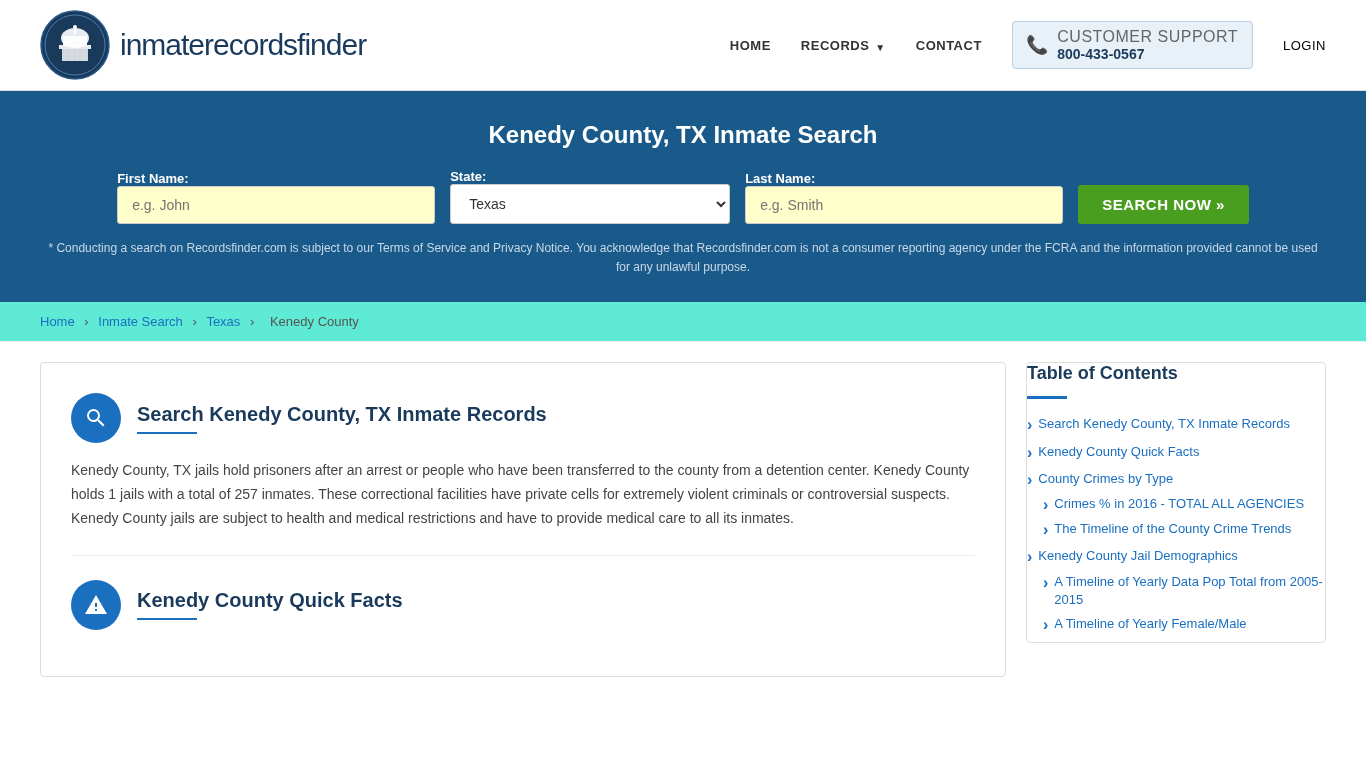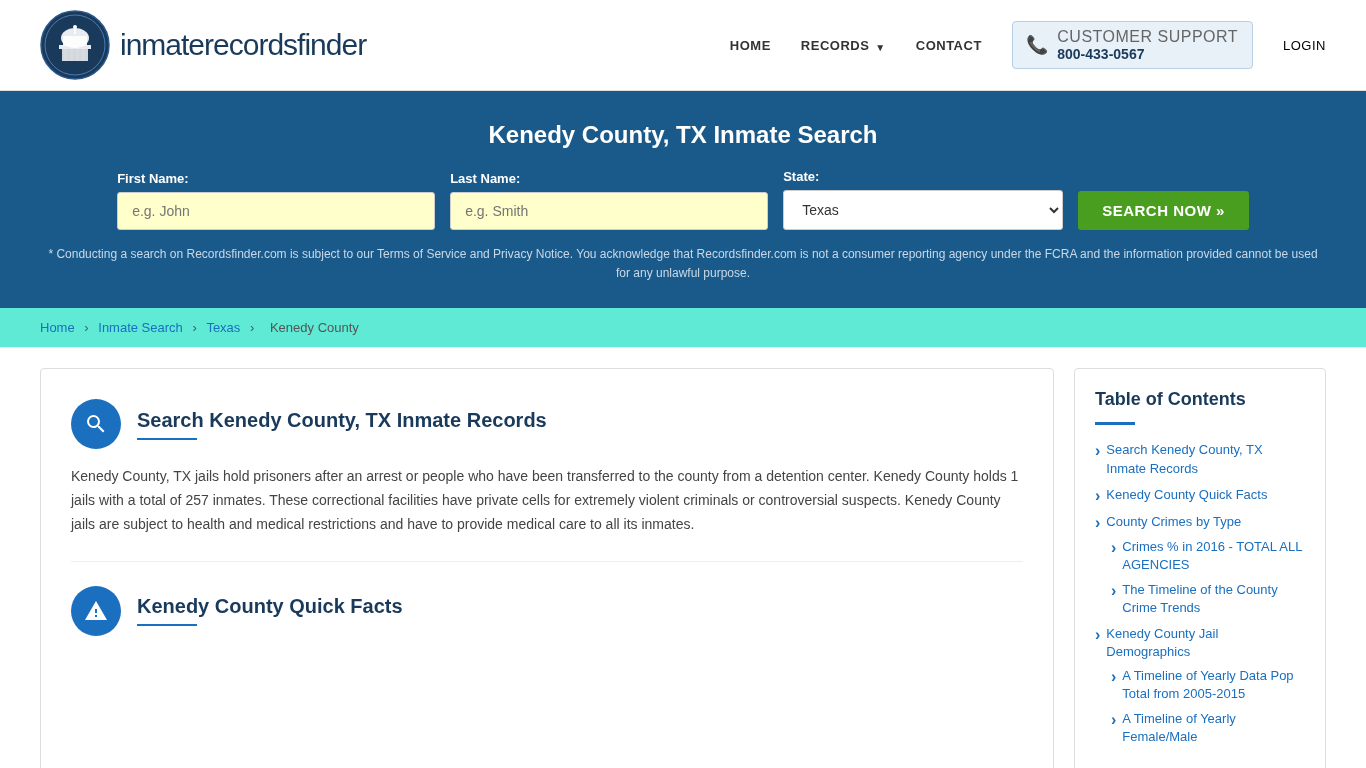--- a/index.html
+++ b/index.html
@@ -99,21 +99,20 @@
     .search-form {
       display: flex;
       align-items: flex-end;
       justify-content: center;
       gap: 15px;
       margin-bottom: 15px;
     }
     .form-group {
       display: flex;
       flex-direction: column;
-      gap: 6px;
       text-align: left;
     }
     .form-group label {
       color: #fff;
       font-size: 13px;
       font-weight: 600;
     }
     .form-input {
       background: #ffffcc;
       border: 1px solid #ccc;
@@ -232,25 +231,24 @@
       border: none;
       border-top: 1px solid #eee;
       margin: 24px 0;
     }
     .second-section {
       margin-top: 0;
     }
 
     
     .sidebar {
-      width: 252px;
+      width: 300px;
       flex-shrink: 0;
       border: 1px solid #ddd;
       border-radius: 4px;
-      padding: 20px;
       height: fit-content;
     }
     .toc-title {
       font-size: 18px;
       font-weight: 700;
       color: #1a3a5c;
       margin-bottom: 12px;
     }
     .toc-divider {
       width: 40px;
@@ -350,28 +348,28 @@
 </header>
 
 <section class="search-banner">
   <h1>Kenedy County, TX Inmate Search</h1>
   <div class="search-form">
     <div class="form-group">
       <label>First Name:</label>
       <input class="form-input" type="text" placeholder="e.g. John" style="">
     </div>
     <div class="form-group">
-      <label>Last Name:</label>
-      <input class="form-input" type="text" placeholder="e.g. Smith" style="">
-    </div>
-    <div class="form-group">
       <label>State:</label>
       <select class="form-select">
         <option>Texas</option>
       </select>
+    </div>
+    <div class="form-group">
+      <label>Last Name:</label>
+      <input class="form-input" type="text" placeholder="e.g. Smith" style="">
     </div>
     <button class="search-btn">SEARCH NOW »</button>
   </div>
   <p class="disclaimer">* Conducting a search on Recordsfinder.com is subject to our Terms of Service and Privacy Notice. You acknowledge that Recordsfinder.com is not a consumer reporting agency under the FCRA and the information provided cannot be used for any unlawful purpose.</p>
 </section>
 
 <nav class="breadcrumb">
   <a>Home</a>
   <span> › </span>
   <a>Inmate Search</a>

